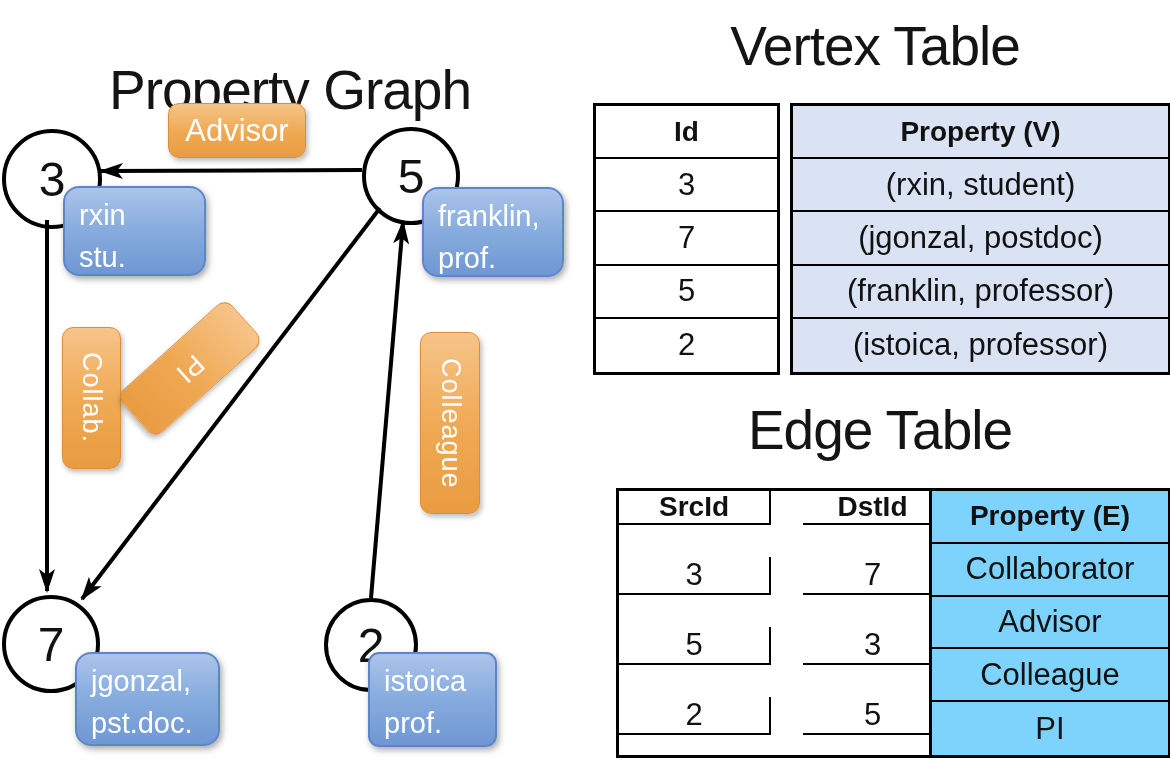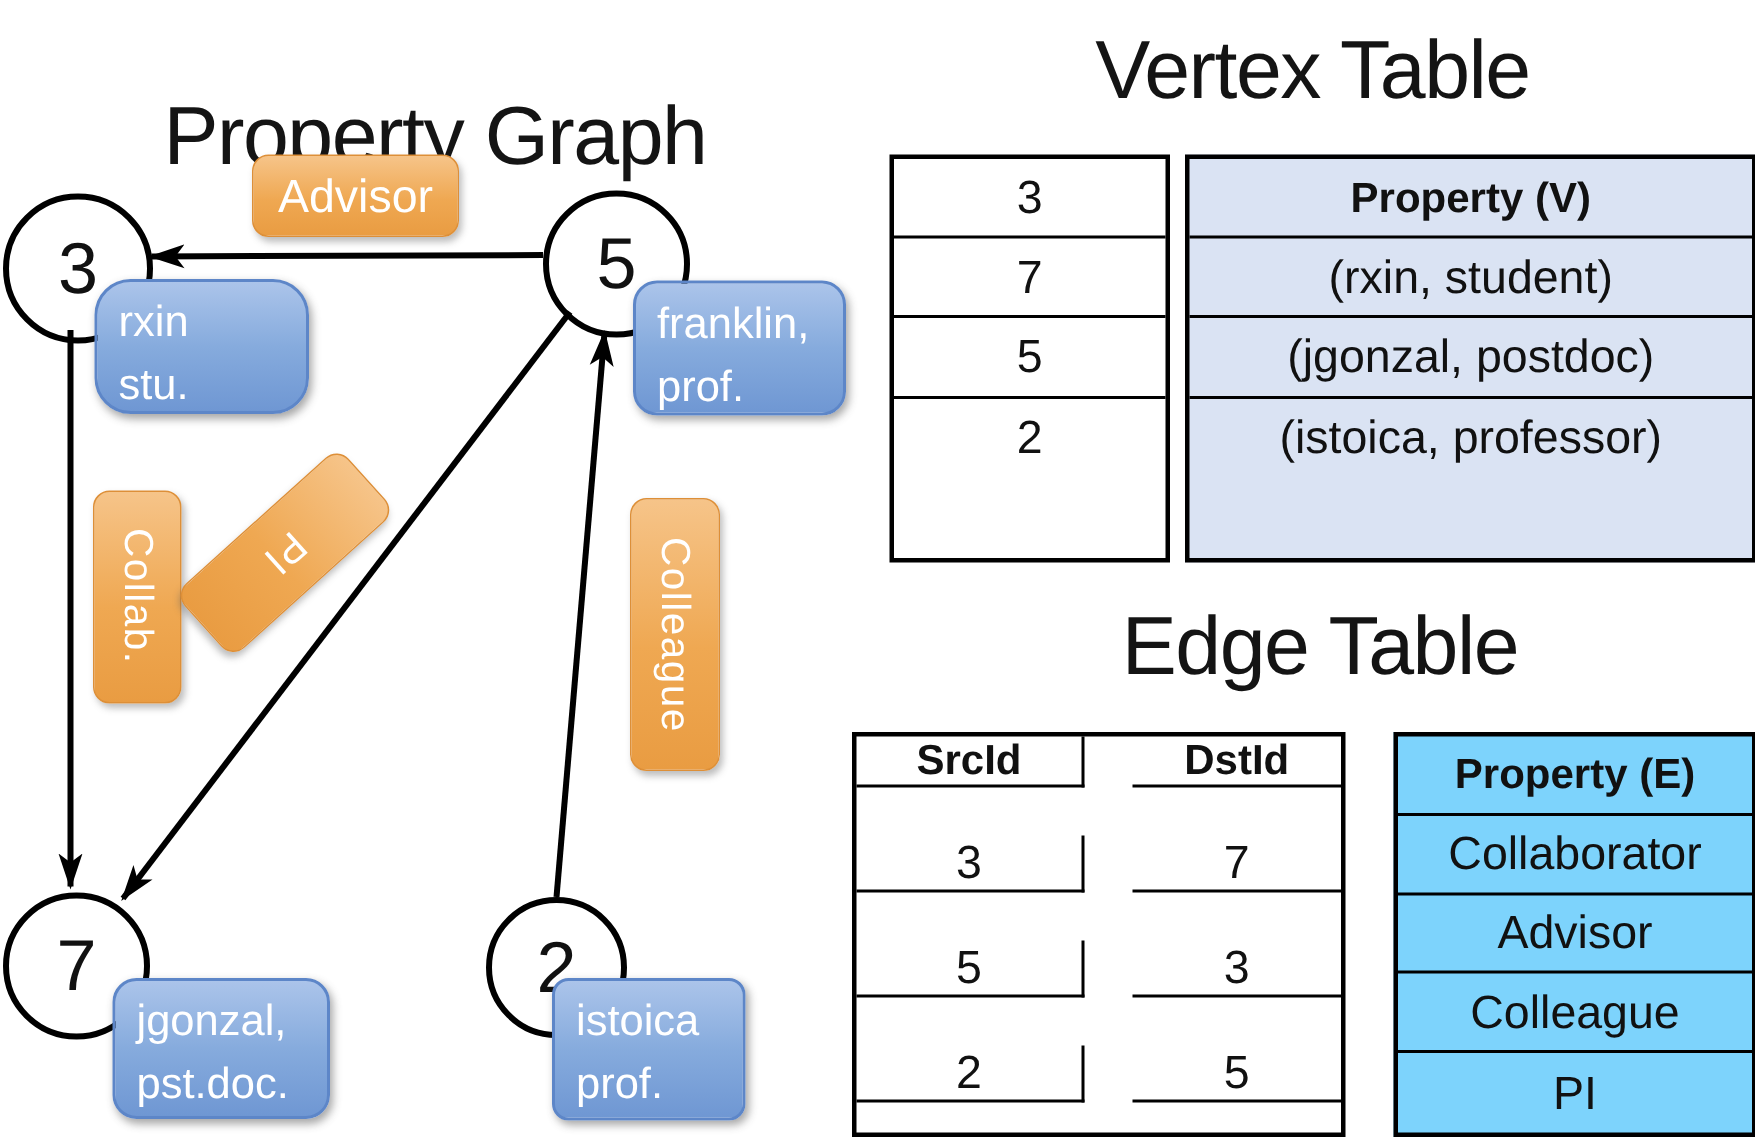--- a/index.html
+++ b/index.html
@@ -61,56 +61,58 @@
     <line x1="47" y1="220" x2="47" y2="591" stroke="#000" stroke-width="4" marker-end="url(#arw)"></line>
     <line x1="380" y1="208" x2="82" y2="599" stroke="#000" stroke-width="4" marker-end="url(#arw)"></line>
     <line x1="371" y1="598" x2="403" y2="222" stroke="#000" stroke-width="4" marker-end="url(#arw)"></line>
   </svg>
 
   <div class="hlabel" style="left:168px;top:103px;width:136px;height:53px;">Advisor</div>
   <div class="vlabel" style="left:62px;top:327px;width:57px;height:140px;">Collab.</div>
   <div class="vlabel" style="left:161px;top:295px;width:56px;height:145px;transform:rotate(48deg);">PI</div>
   <div class="vlabel" style="left:420px;top:332px;width:58px;height:180px;">Colleague</div>
 
-  <div class="vprop" style="left:63px;top:186px;width:119px;height:74px;border-radius:24px;">
+  <div class="vprop" style="left:63px;top:186px;width:119px;height:74px;">
     <div>rxin</div>
     <div>stu.</div>
   </div>
   <div class="vprop" style="left:422px;top:187px;width:118px;height:74px;">
     <div>franklin,</div>
     <div>prof.</div>
   </div>
   <div class="vprop" style="left:63px;top:652px;width:121px;height:78px;margin-left:12px;">
     <div>jgonzal,</div>
     <div>pst.doc.</div>
   </div>
   <div class="vprop" style="left:368px;top:652px;width:105px;height:79px;border-radius:11px;">
     <div>istoica</div>
     <div>prof.</div>
   </div>
 
   <div class="title" style="left:620px;top:14px;width:510px;">Vertex Table</div>
 
   <div class="tbox" style="left:593px;top:103px;width:181px;height:266px;grid-template-rows:repeat(5,1fr);">
+    <div class="cell hdr">Id</div>
     <div class="cell">3</div>
     <div class="cell">7</div>
     <div class="cell">5</div>
     <div class="cell last">2</div>
   </div>
 
   <div class="tbox bg-blue" style="left:790px;top:103px;width:375px;height:266px;grid-template-rows:repeat(5,1fr);">
     <div class="cell hdr">Property (V)</div>
     <div class="cell">(rxin, student)</div>
     <div class="cell">(jgonzal, postdoc)</div>
+    <div class="cell">(franklin, professor)</div>
     <div class="cell last">(istoica, professor)</div>
   </div>
 
   <div class="title" style="left:630px;top:398px;width:500px;">Edge Table</div>
 
-  <div class="tbox" style="left:568px;top:488px;width:323px;height:264px;grid-template-columns:152px 1fr;grid-template-rows:repeat(5,1fr);gap:32px;">
+  <div class="tbox" style="left:616px;top:488px;width:323px;height:264px;grid-template-columns:152px 1fr;grid-template-rows:repeat(5,1fr);gap:32px;">
     <div class="cell hdr colsep">SrcId</div>
     <div class="cell hdr">DstId</div>
     <div class="cell colsep">3</div>
     <div class="cell">7</div>
     <div class="cell colsep">5</div>
     <div class="cell">3</div>
     <div class="cell colsep">2</div>
     <div class="cell">5</div>
     <div class="cell last colsep">5</div>
     <div class="cell last">7</div>

